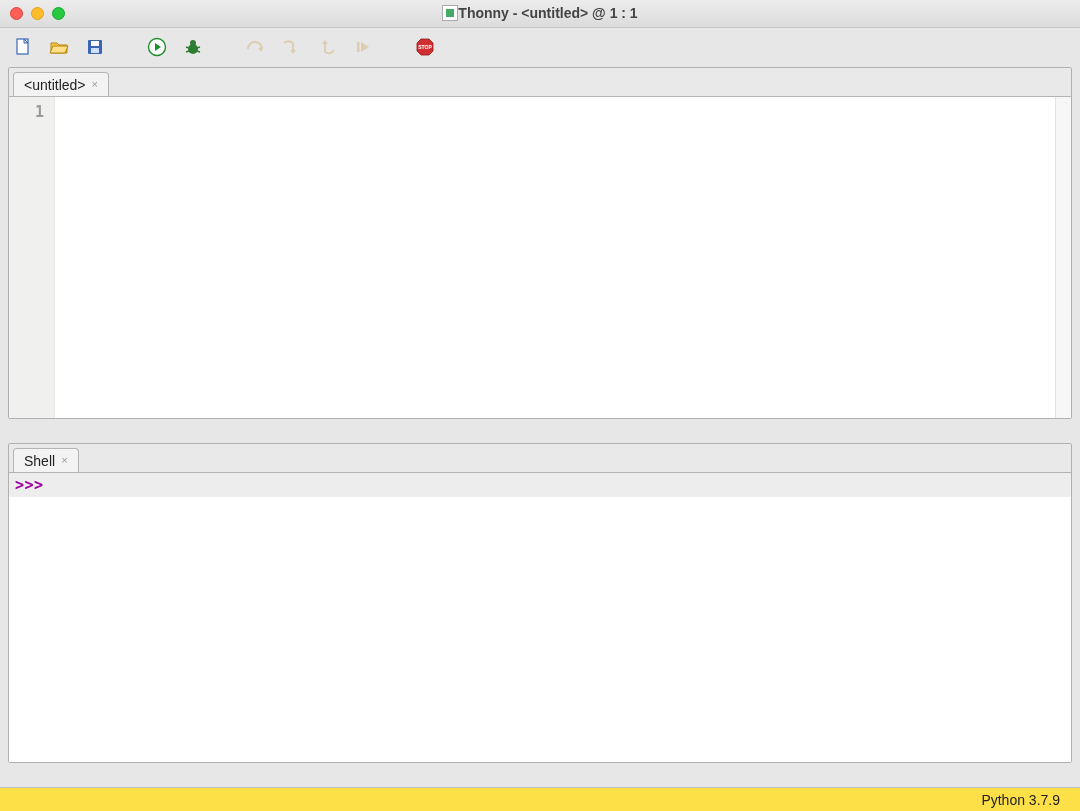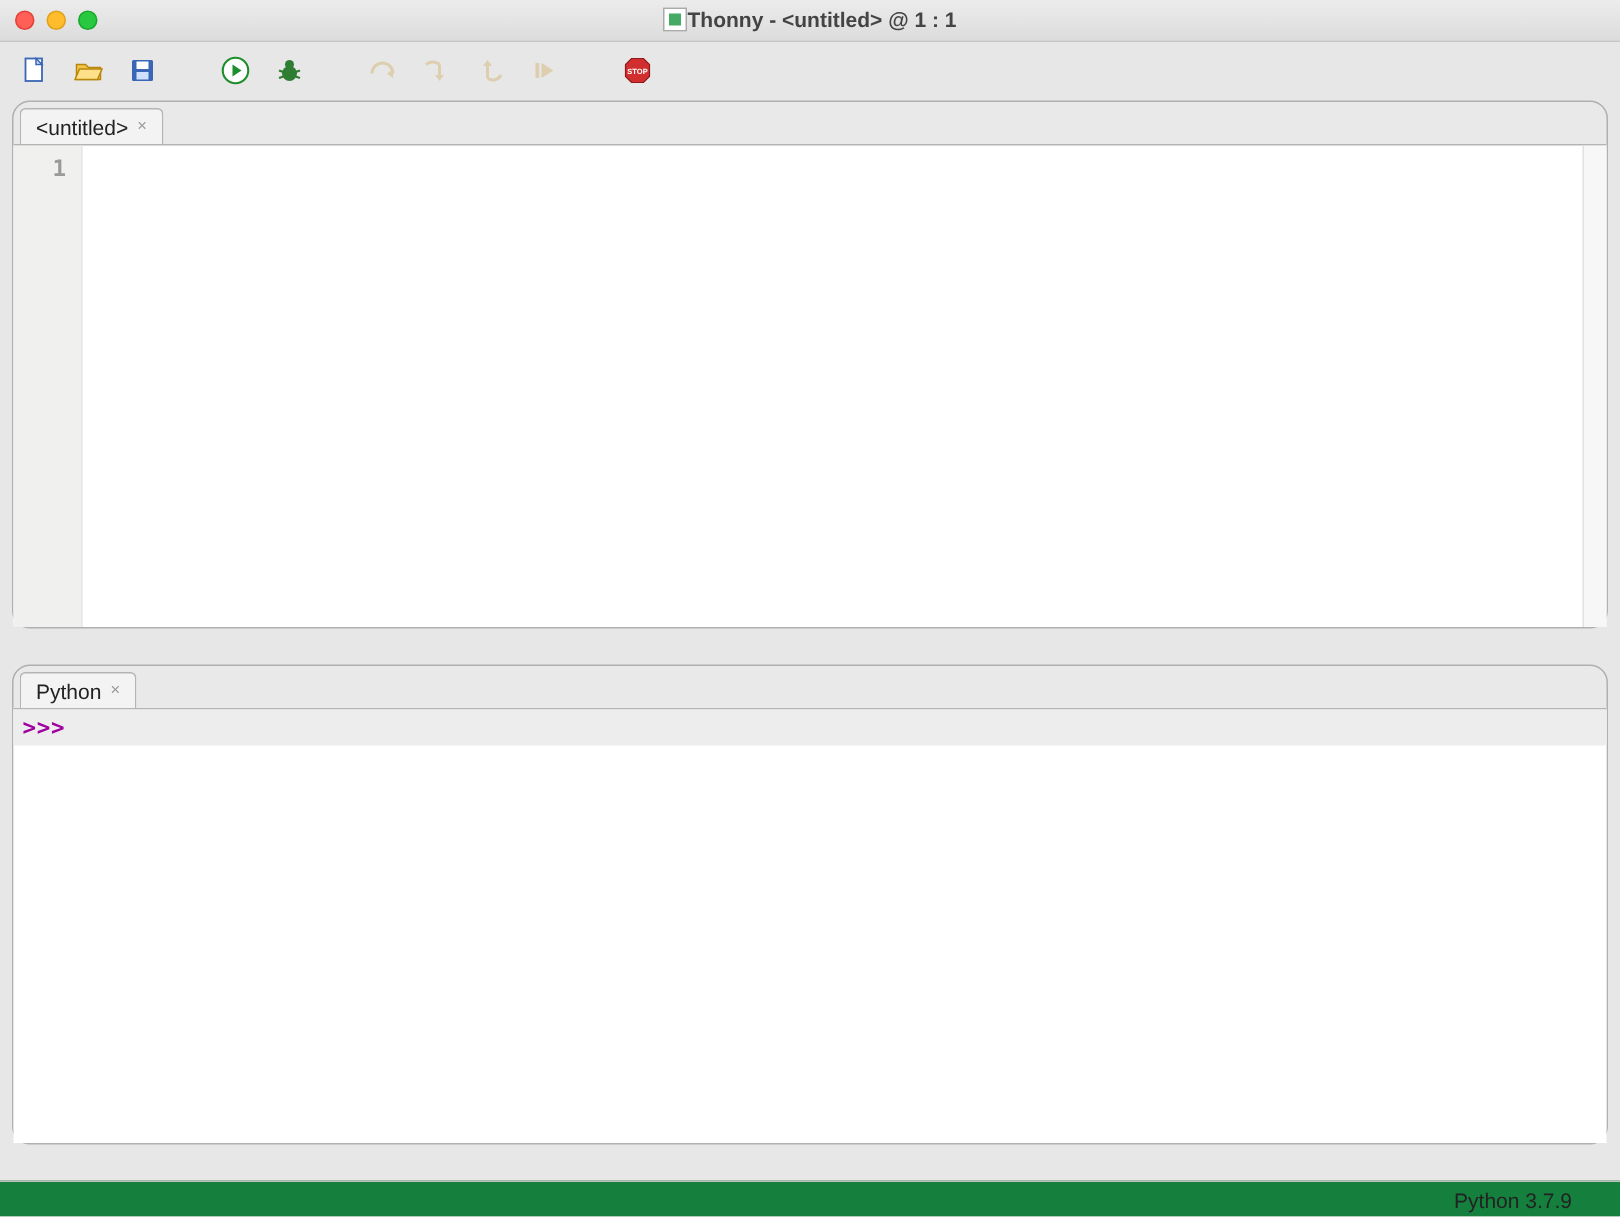--- a/index.html
+++ b/index.html
@@ -66,21 +66,21 @@
       flex:1;
       display:flex;
       flex-direction:column;
       padding:0 8px 0 8px;
     }
     .pane {
       display:flex;
       flex-direction:column;
       border:1px solid #b0b0b0;
       background:#e9e9e9;
-      border-radius:12px;
+      border-radius:2px;
       margin-bottom:24px;
     }
     .editor-pane { flex: 0 0 352px; }
     .shell-pane  { flex: 0 0 320px; }
     .tab-strip {
       height:28px;
       display:flex;
       align-items:flex-end;
       padding:0 4px;
     }
@@ -136,25 +136,25 @@
       padding:3px 6px;
     }
     .prompt{
       color:#a000a0;
       font-weight:bold;
       letter-spacing:0.5px;
     }
     .statusbar{
       height:26px;
       border-top:1px solid #c0c0c0;
-      background:#15803d;
+      background:#fde047;
       display:flex;
       justify-content:flex-end;
       align-items:center;
-      padding:0 32px;
+      padding:0 20px;
       font-size:14px;
       color:#222;
     }
     .scrollbar-gutter{
       width:16px;
       background:#f7f7f7;
       border-left:1px solid #e2e2e2;
     }
   </style>
 </head>
@@ -259,21 +259,21 @@
         <div>1</div>
       </div>
       <div class="editor-area"></div>
       <div class="scrollbar-gutter"></div>
     </div>
   </div>
 
   <div class="pane shell-pane">
     <div class="tab-strip">
       <div class="tab">
-        <span>Python</span>
+        <span>Shell</span>
         <span class="close">×</span>
       </div>
     </div>
     <div class="shell-body">
       <div class="shell-line">
         <span class="prompt">&gt;&gt;&gt;</span>
       </div>
     </div>
   </div>
 

